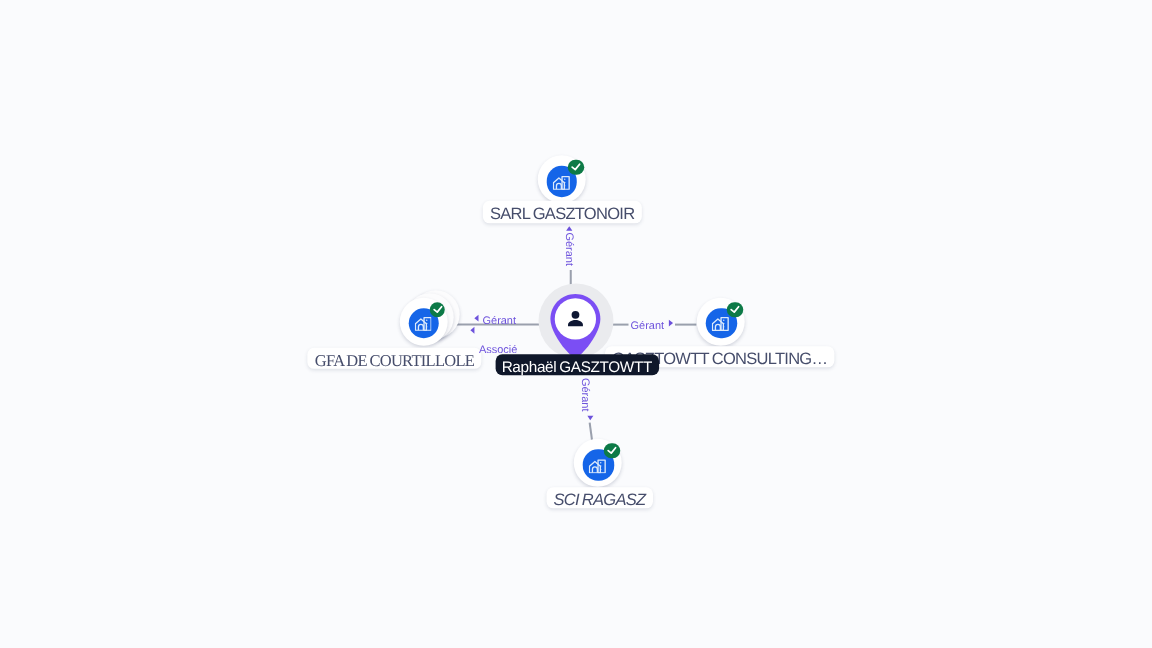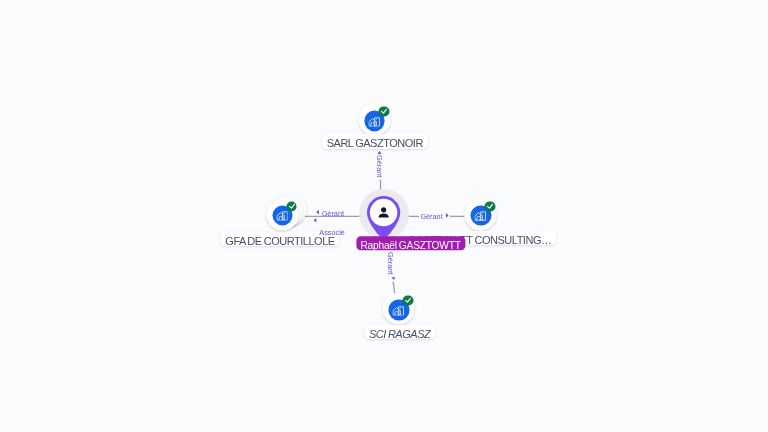--- a/index.html
+++ b/index.html
@@ -24,23 +24,23 @@
   
   .pr-wrap{position:absolute;transform:translate(-50%,-50%);}
   .pr-halo{position:absolute;left:50%;top:50%;width:50.8px;height:50.8px;
            margin:-24.1px 0 0 -25.4px;border-radius:50%;background:#eaebee;}
   .pin{position:absolute;left:50%;top:50%;margin:-17.7px 0 0 -17.6px;}
 
   
   .label{position:absolute;transform:translate(-50%,-50%);background:#fff;border-radius:4.5px;
          height:14.2px;line-height:18.2px;padding:0 5px;font-size:11px;color:#464d6b;letter-spacing:-0.48px;word-spacing:-0.5px;
          white-space:nowrap;box-shadow:0 1px 2.6px rgba(45,55,90,.14);}
-  .plabel{position:absolute;transform:translate(-50%,-50%);background:#a21caf;border-radius:4.5px;
+  .plabel{position:absolute;transform:translate(-50%,-50%);background:#0f172a;border-radius:4.5px;
           height:13.6px;line-height:19.2px;padding:0 4.5px;font-size:10.2px;color:#fff;
-          white-space:nowrap;letter-spacing:-0.22px;word-spacing:-0.6px;margin-left:26px;}
+          white-space:nowrap;letter-spacing:-0.22px;word-spacing:-0.6px;}
 
   .edgelab{position:absolute;font-size:7.3px;color:#6d52dc;white-space:nowrap;
            line-height:9px;transform-origin:0 0;}
   .elrot{transform:rotate(90deg);}
 </style>
 </head>
 <body>
 
 <div id="stage">
 
@@ -155,21 +155,21 @@
             <circle cx="17" cy="17" r="13.3" fill="#ffffff"></circle>
             <g fill="#0e1733">
               <circle cx="17.05" cy="14.35" r="2.5"></circle>
               <path d="M17.05 17.75 c-2.85 0 -4.8 1.6 -4.8 2.95 v1.05 h9.6 v-1.05 c0 -1.35 -1.95 -2.95 -4.8 -2.95 z"></path>
             </g>
           </svg></div>
       </div>
     </div>
   <div id="labels">
       <div class="label" style="left: 374.8px; top: 141.4px;">SARL GASZTONOIR</div>
-      <div class="label" style="left: 280px; top: 239.2px;">GFA DE COURTILLOLE</div>
+      <div class="label" style="left: 263px; top: 239.2px; font-family: Liberation Serif, serif;">GFA DE COURTILLOLE</div>
       <div class="label" style="left: 479.8px; top: 238.2px;">GASZTOWTT CONSULTING…</div>
       <div class="label" style="left: 399.6px; top: 332.2px; font-style: italic;">SCI RAGASZ</div>
       <div class="plabel" style="left: 384.55px; top: 243px;">Raphaël GASZTOWTT</div>
     </div>
   <div id="edgelabels">
       <div class="edgelab elrot" style="left: 384.2px; top: 155.3px;">Gérant</div>
       <div class="edgelab" style="left: 321.7px; top: 209.2px;">Gérant</div>
       <div class="edgelab" style="left: 319.3px; top: 228px;">Associé</div>
       <div class="edgelab" style="left: 420.4px; top: 211.8px;">Gérant</div>
       <div class="edgelab elrot" style="left: 394.6px; top: 251.9px;">Gérant</div>

